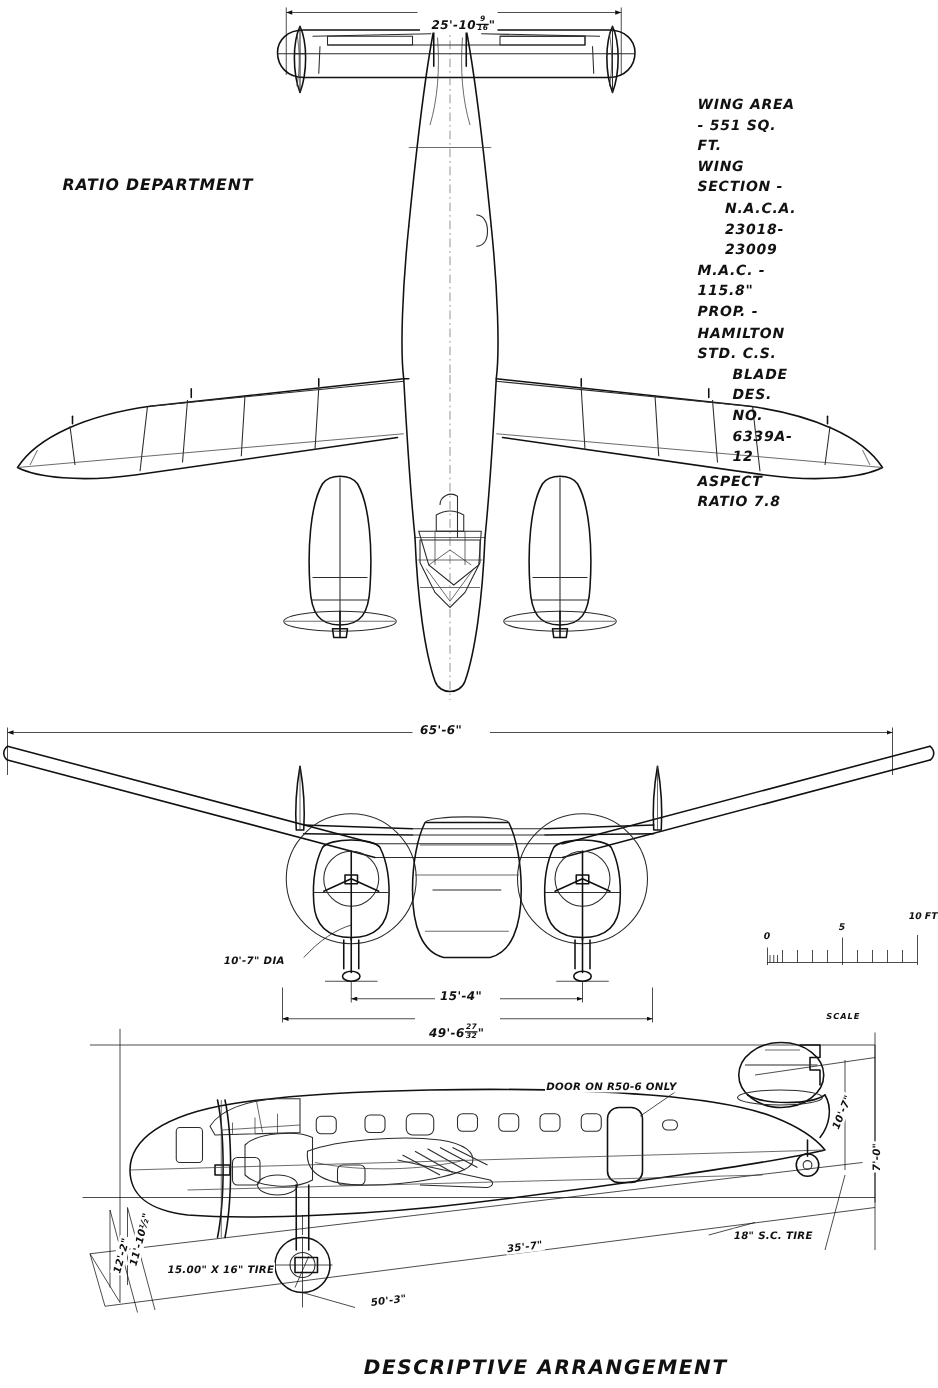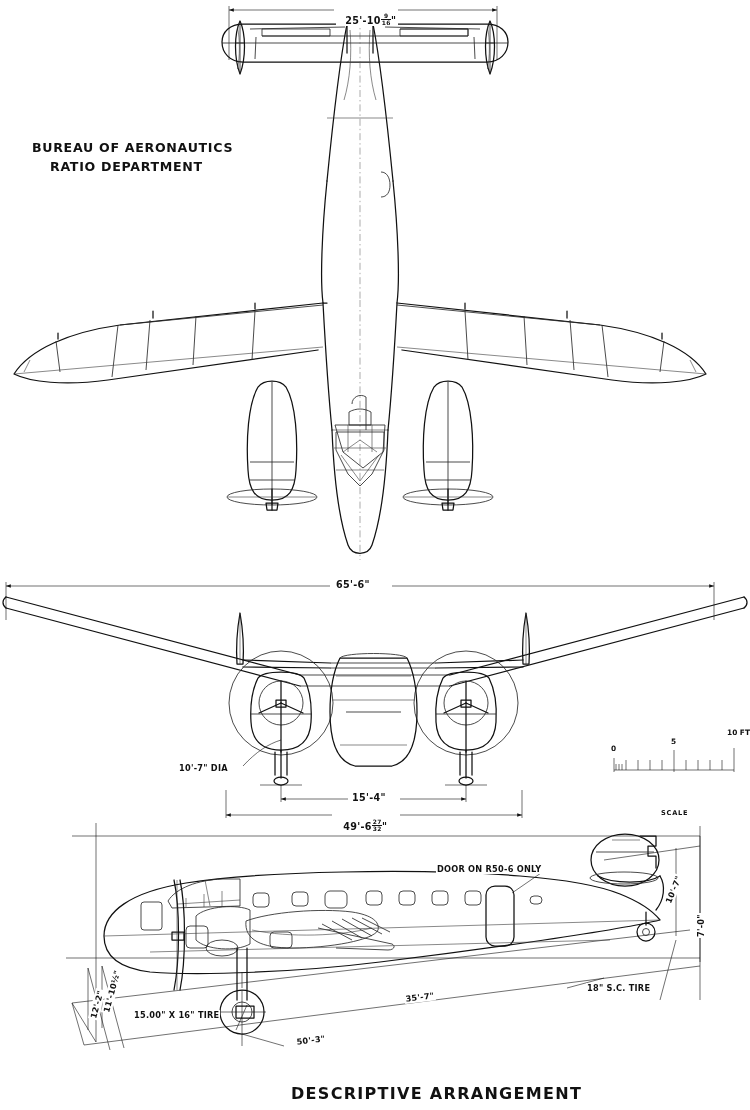--- a/index.html
+++ b/index.html
@@ -1,21 +1,21 @@
 <!DOCTYPE html>
 <html><head>
 <meta charset="utf-8">
 <title>Descriptive Arrangement</title>
 <style>
   html,body{margin:0;padding:0;background:#ffffff;}
   body{
     width:750px;height:1110px;position:relative;overflow:hidden;
     font-family:"Liberation Sans", sans-serif;color:#111;
   }
-  #sheet{position:absolute;inset:0;width:628px;height:750px;}
+  #sheet{position:absolute;inset:0;width:628px;height:750px;font-style:italic;}
   svg#dwg{position:absolute;left:0;top:0;width:750px;height:1110px;}
 
   .txt{position:absolute;white-space:pre;color:#111;}
 
   
   .spec{
     font-family:"DejaVu Sans", sans-serif;
     font-size:11.2px;font-weight:700;letter-spacing:.6px;
     line-height:16.6px;
   }
@@ -415,23 +415,31 @@
       <line class="d" x1="676" y1="848" x2="676" y2="936"></line>
       <line class="d" x1="700" y1="836" x2="700" y2="962"></line>
     </g>
   </g>
 </svg>
 
 <div class="txt dimtxt" style="left:336px;top:2px;">
   <span>25'-10</span><span class="frac"><span class="n">9</span><span class="d">16</span></span><span>"</span>
 </div>
 
+<div class="blk" style="left:558px;top:76px;">
+  <div class="spec">WING AREA - 551 SQ. FT.</div>
+  <div class="spec">WING SECTION -</div>
+  <div class="spec" style="padding-left:22px;">N.A.C.A. 23018-23009</div>
+  <div class="spec">M.A.C. - 115.8"</div>
+  <div class="spec">PROP. - HAMILTON STD. C.S.</div>
+  <div class="spec" style="padding-left:28px;">BLADE DES. NO. 6339A-12</div>
+  <div class="spec" style="margin-top:3px;">ASPECT RATIO 7.8</div>
+</div>
 
 <div class="blk" style="left:32px;top:138px;">
-  <div class="smallcaps">BUREAU OF AERONAUTICS</div>
   <div class="smallcaps" style="padding-left:18px;">RATIO DEPARTMENT</div>
 </div>
 
 <div class="txt dimtxt" style="left:334px;top:579px;">65'-6"</div>
 
 <div class="txt callout" style="left:178px;top:763px;">10'-7" DIA</div>
 
 <div class="txt dimtxt" style="left:350px;top:792px;">15'-4"</div>
 
 <div class="txt dimtxt" style="left:334px;top:808px;">

